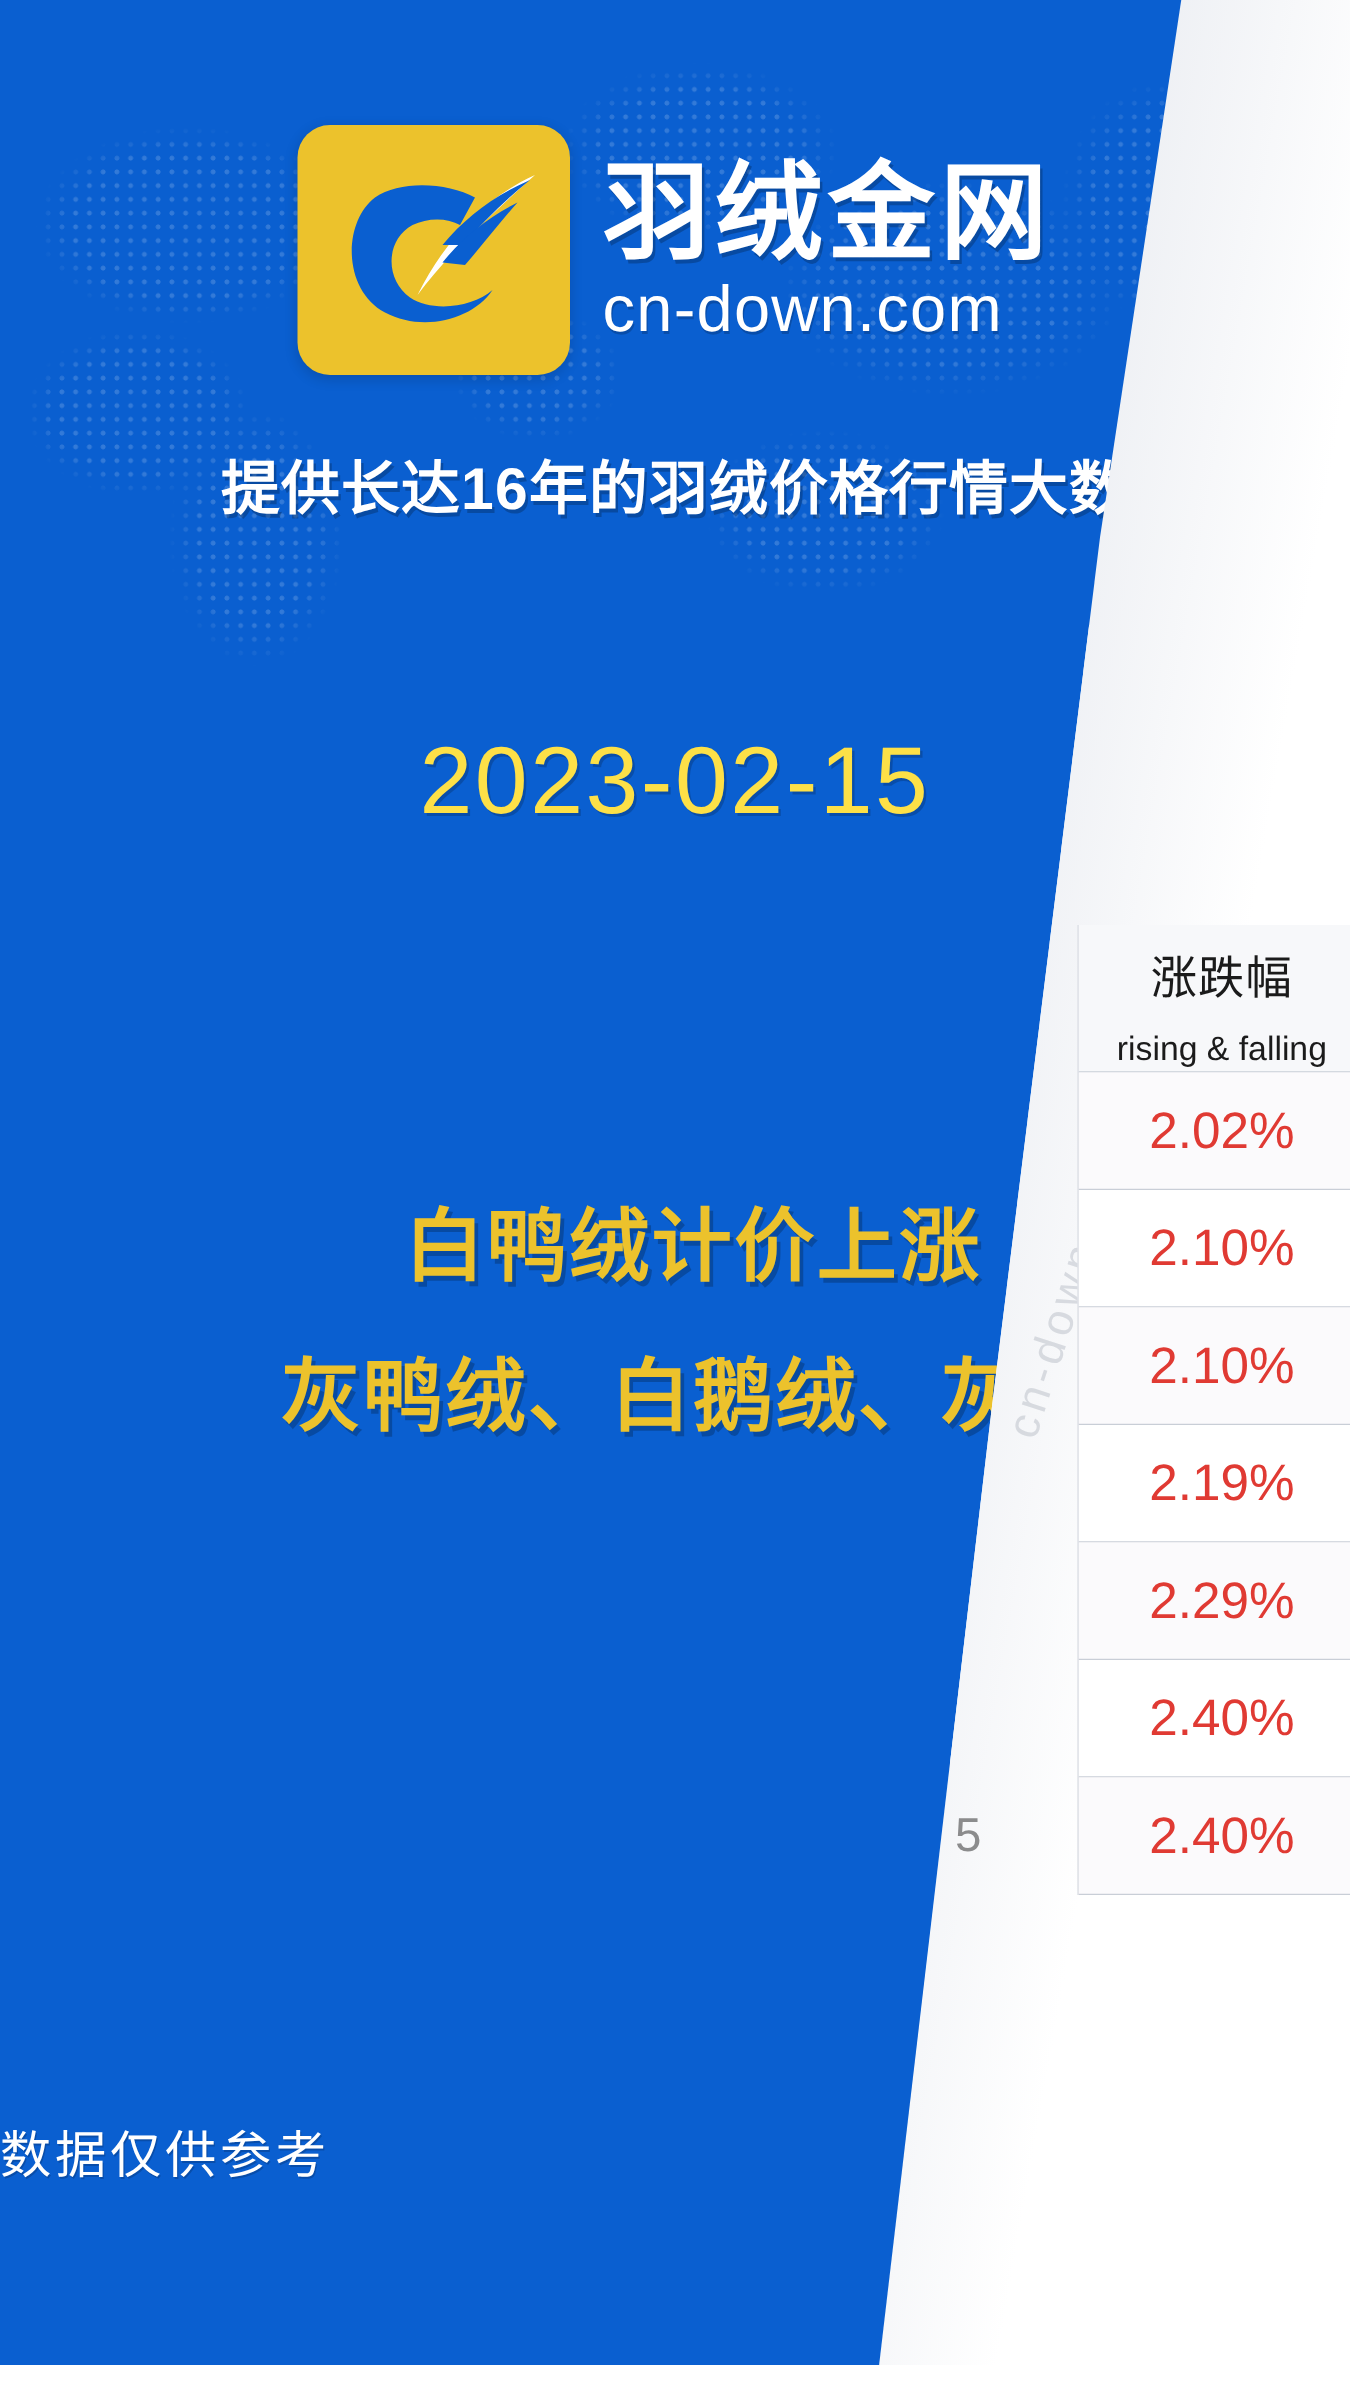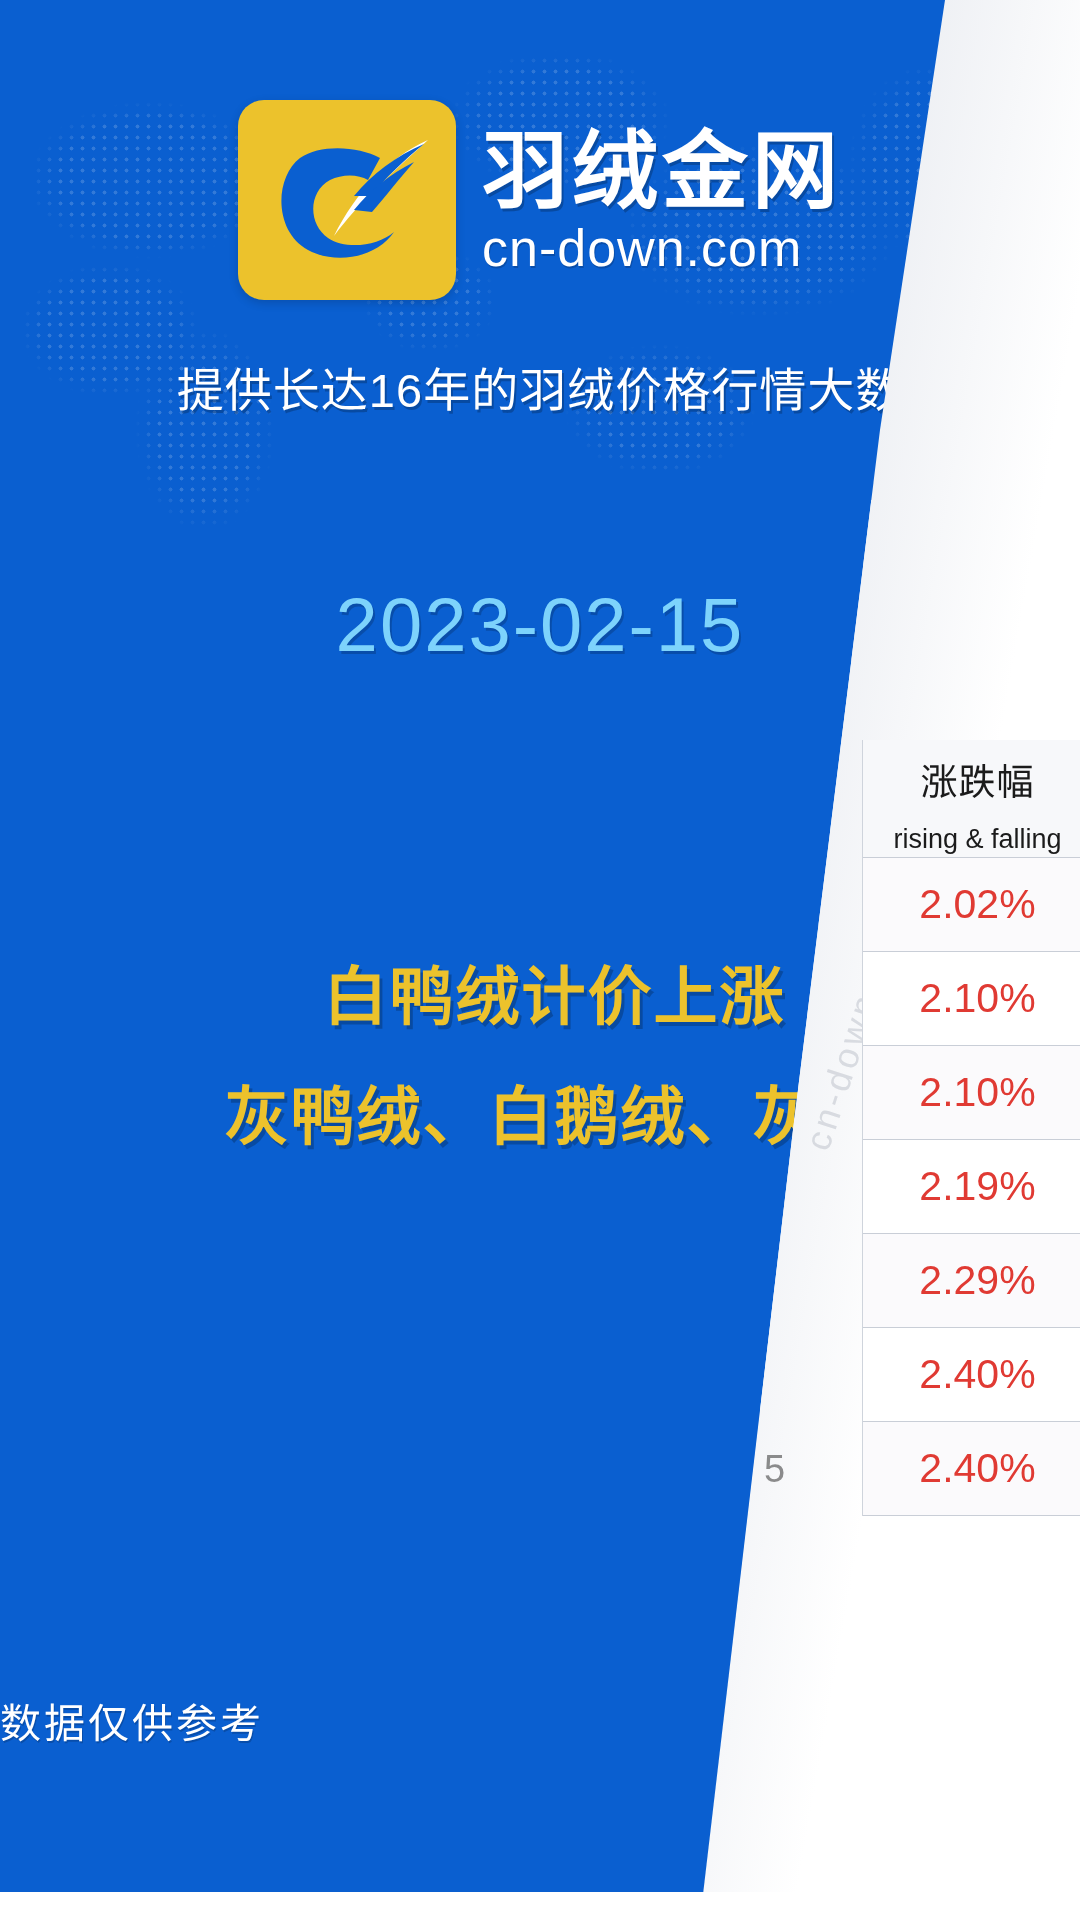--- a/index.html
+++ b/index.html
@@ -66,40 +66,40 @@
   .brand-url {
     font-size:52px; color:#ffffff; letter-spacing:1px;
     margin-top:6px; line-height:1;
     text-shadow:1px 2px 0 rgba(0,0,0,.18);
   }
 
   
   .tagline {
     position:absolute; top:352px; left:0; width:1080px;
     text-align:center;
-    font-size:47px; font-weight:normal; color:#ffffff;
+    font-size:47px; font-weight:bold; color:#ffffff;
     letter-spacing:1px;
     text-shadow:2px 3px 0 rgba(0,0,0,.22);
     white-space:nowrap;
     z-index:5;
   }
 
   
   .headline-wrap {
     position:absolute; top:575px; left:0; width:1080px;
     text-align:center; z-index:5;
   }
   .headline {
     font-size:118px; font-weight:bold; color:#ffffff;
     letter-spacing:6px; line-height:1.12;
     text-shadow:3px 4px 0 rgba(0,0,0,.2);
   }
   .headline-date {
     margin-top:6px;
-    font-size:76px; color:#7dd3fc; letter-spacing:2px;
+    font-size:76px; color:#fde047; letter-spacing:2px;
     text-shadow:2px 3px 0 rgba(0,0,0,.18);
   }
 
   
   .notes {
     position:absolute; top:965px; left:0; width:1080px;
     text-align:center; z-index:5;
   }
   .note-line {
     font-size:64px; font-weight:bold; color:#ecc22c;

